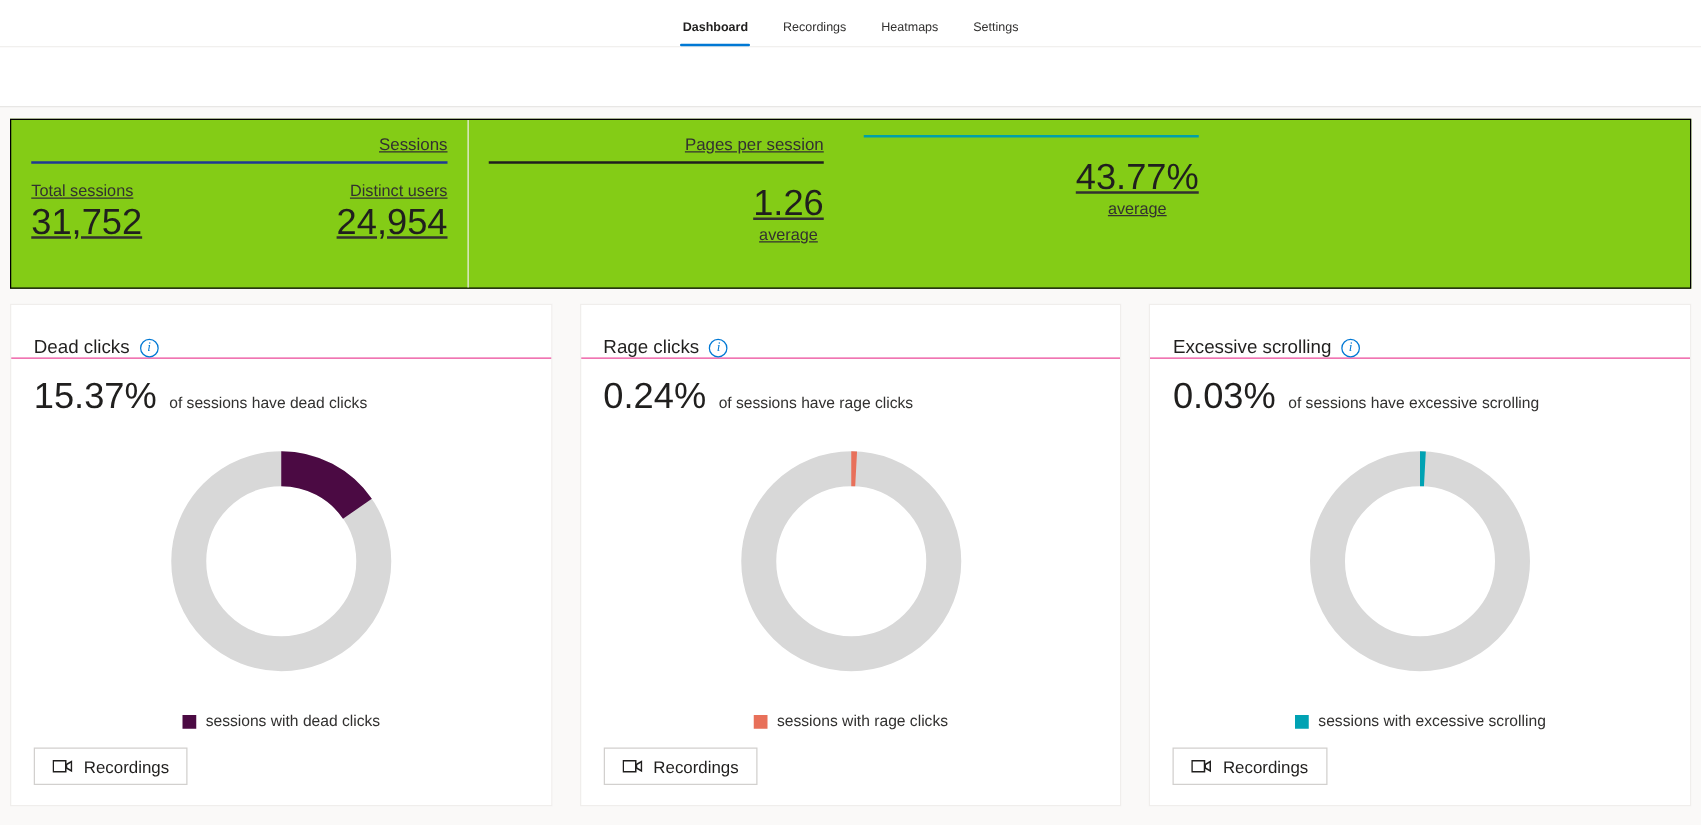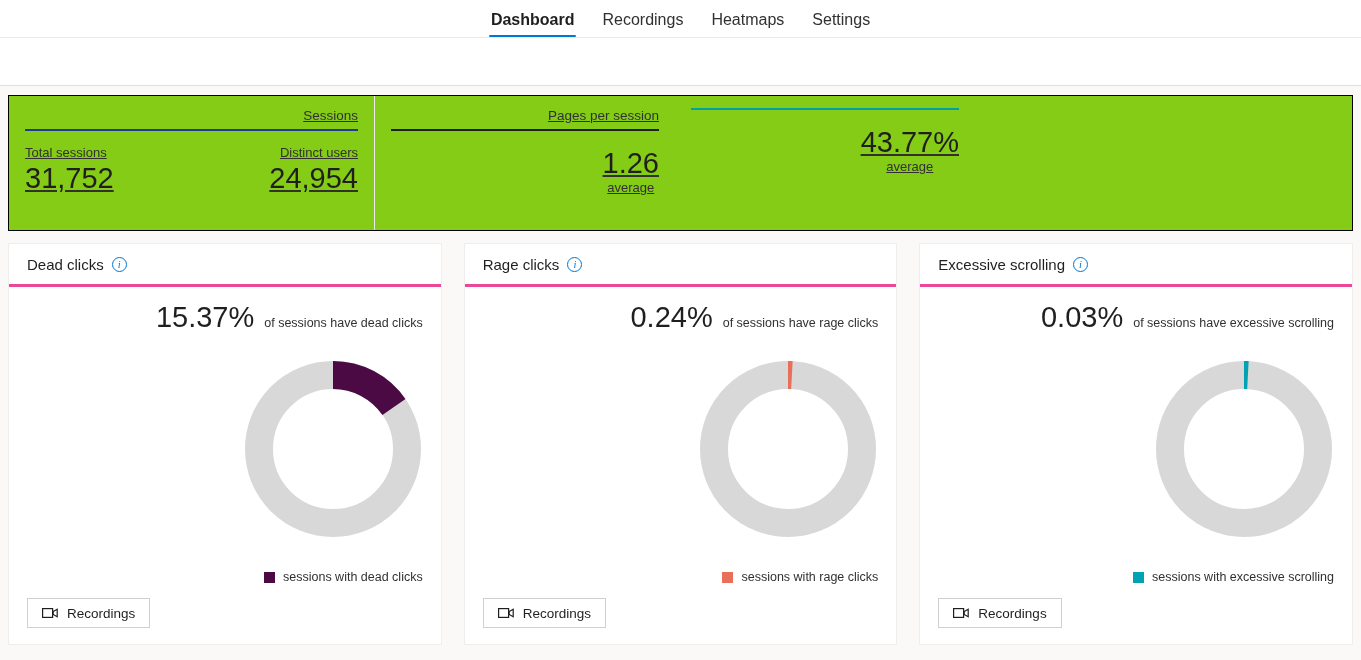--- a/index.html
+++ b/index.html
@@ -18,21 +18,21 @@
     background: #ffffff;
     display: flex;
     justify-content: center;
     align-items: flex-end;
     border-bottom: 1px solid #edebe9;
   }
   .nav-inner { display: flex; align-items: flex-end; height: 38px; }
   .tab {
     position: relative;
     padding: 0 14px 9px 14px;
-    font-size: 16px;
+    font-size: 10px;
     color: #323130;
     line-height: 1;
     cursor: pointer;
     white-space: nowrap;
   }
   .tab.active { font-weight: 700; color: #201f1e; }
   .tab.active::after {
     content: "";
     position: absolute;
     left: 12px; right: 12px; bottom: 0;
@@ -119,24 +119,24 @@
     background: #ffffff;
     border: 1px solid #f0eeec;
     width: 436px;
     height: 402px;
     display: flex;
     flex-direction: column;
   }
   .card-head {
     height: 43px;
     display: flex;
-    align-items: center;
+    align-items: flex-end;
     gap: 8px;
     padding: 0 18px;
-    border-bottom: 3px solid #ec4899;
+    border-bottom: 1px solid #ec4899;
     font-size: 15px;
     color: #201f1e;
   }
   .info-icon {
     width: 15px; height: 15px;
     border: 1.2px solid #0078d4;
     border-radius: 50%;
     color: #0078d4;
     font-size: 10.5px;
     line-height: 13px;
@@ -144,21 +144,20 @@
     font-family: "Liberation Serif", serif;
     font-style: italic;
     cursor: pointer;
     flex: 0 0 auto;
   }
   .card-body {
     flex: 1;
     padding: 14px 18px 0 18px;
     display: flex;
     flex-direction: column;
-    align-items: flex-end;
   }
   .pct-row { display: flex; align-items: baseline; gap: 10px; }
   .pct { font-size: 29px; color: #201f1e; }
   .pct-desc { font-size: 12.5px; color: #323130; }
 
   .donut-wrap { flex: 1; display: flex; align-items: center; justify-content: center; margin-top: -6px; }
   .legend-row { display: flex; align-items: center; justify-content: center; gap: 8px; font-size: 12.5px; color: #323130; margin-bottom: 14px; }
 
   .card-foot { padding: 0 18px 16px 18px; }
   .btn {

